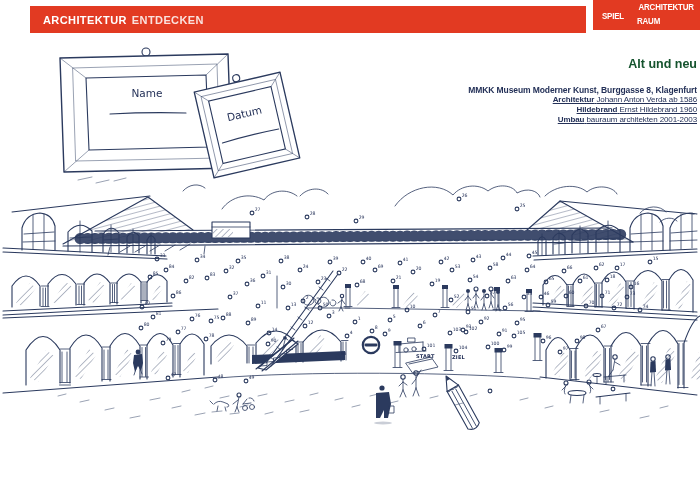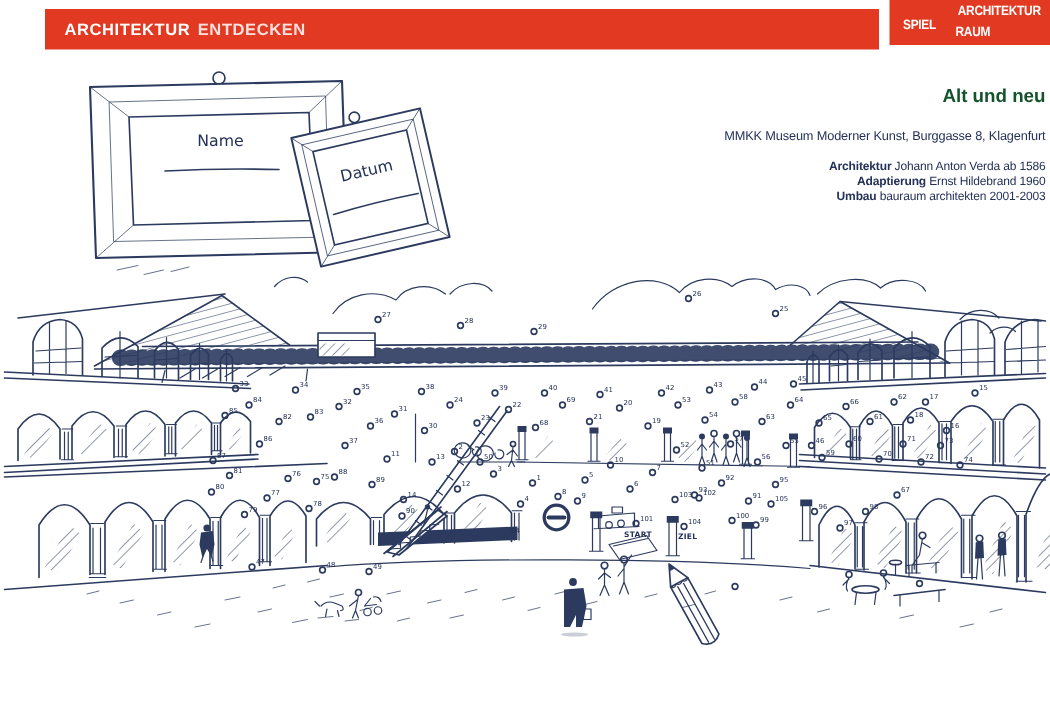--- a/index.html
+++ b/index.html
@@ -12,22 +12,22 @@
   .brand-light{font-weight:700;opacity:.85;margin-left:5px;letter-spacing:.4px;}
   .logo{position:absolute;left:593px;top:0;width:107px;height:30px;background:#e23a22;color:#fff;}
   .logo span{position:absolute;display:inline-block;font-weight:700;white-space:nowrap;
              letter-spacing:-.2px;transform:scaleX(.88);}
   .logo-l1{right:6px;top:2px;font-size:9px;transform-origin:right;}
   .logo-l2{left:9px;top:11px;font-size:9px;transform-origin:left;}
   .logo-l3{left:44px;top:16px;font-size:9px;transform-origin:left;}
   
   .info{position:absolute;right:3px;top:57px;text-align:right;color:#243158;}
   .info-title{color:#14532d;font-size:12.5px;font-weight:700;margin-bottom:14px;}
-  .info-sub{font-size:8.5px;font-weight:400;margin-bottom:11px;letter-spacing:-.1px;}
-  .credit{font-size:8px;line-height:10px;letter-spacing:-.1px;}
+  .info-sub{font-size:8.5px;font-weight:700;letter-spacing:-.1px;}
+  .credit{font-size:8px;line-height:10px;letter-spacing:-.1px;text-decoration:underline;}
   .credit b{font-weight:700;}
   
   .scene{position:absolute;left:0;top:0;width:700px;height:484px;}
   .scene path,.scene line,.scene circle,.scene rect,.scene ellipse,.scene polygon{
         stroke:#2b3a5e;fill:none;stroke-width:1.1;stroke-linecap:round;stroke-linejoin:round;}
   .scene .thin{stroke-width:.8;}
   .scene .hair{stroke-width:.6;opacity:.8;}
   .scene .ink{fill:#2b3a5e;stroke:none;}
   .scene .white{fill:#fff;}
   .scene .hatch{fill:url(#h45);stroke:none;}
@@ -53,21 +53,21 @@
   <div class="logo">
     <span class="logo-l1">ARCHITEKTUR</span>
     <span class="logo-l2">SPIEL</span>
     <span class="logo-l3">RAUM</span>
   </div>
 
   <div class="info">
     <div class="info-title">Alt und neu</div>
     <div class="info-sub">MMKK Museum Moderner Kunst, Burggasse 8, Klagenfurt</div>
     <div class="credit"><b>Architektur</b> <span>Johann Anton Verda ab 1586</span></div>
-    <div class="credit"><b>Adaptierung</b> <span>Ernst Hildebrand 1960</span></div>
+    <div class="credit"><b>Hildebrand</b> <span>Ernst Hildebrand 1960</span></div>
     <div class="credit"><b>Umbau</b> <span>bauraum architekten 2001-2003</span></div>
   </div>
 
   <svg class="scene" viewBox="0 0 700 484">
     <defs>
       <pattern id="h45" width="4.5" height="4.5" patternTransform="rotate(45)" patternUnits="userSpaceOnUse">
         <line x1="0" y1="0" x2="0" y2="4.5" style="stroke:#2b3a5e;stroke-width:.7"></line>
       </pattern>
       <pattern id="h75" width="5" height="5" patternTransform="rotate(75)" patternUnits="userSpaceOnUse">
         <line x1="0" y1="0" x2="0" y2="5" style="stroke:#2b3a5e;stroke-width:.7"></line>

